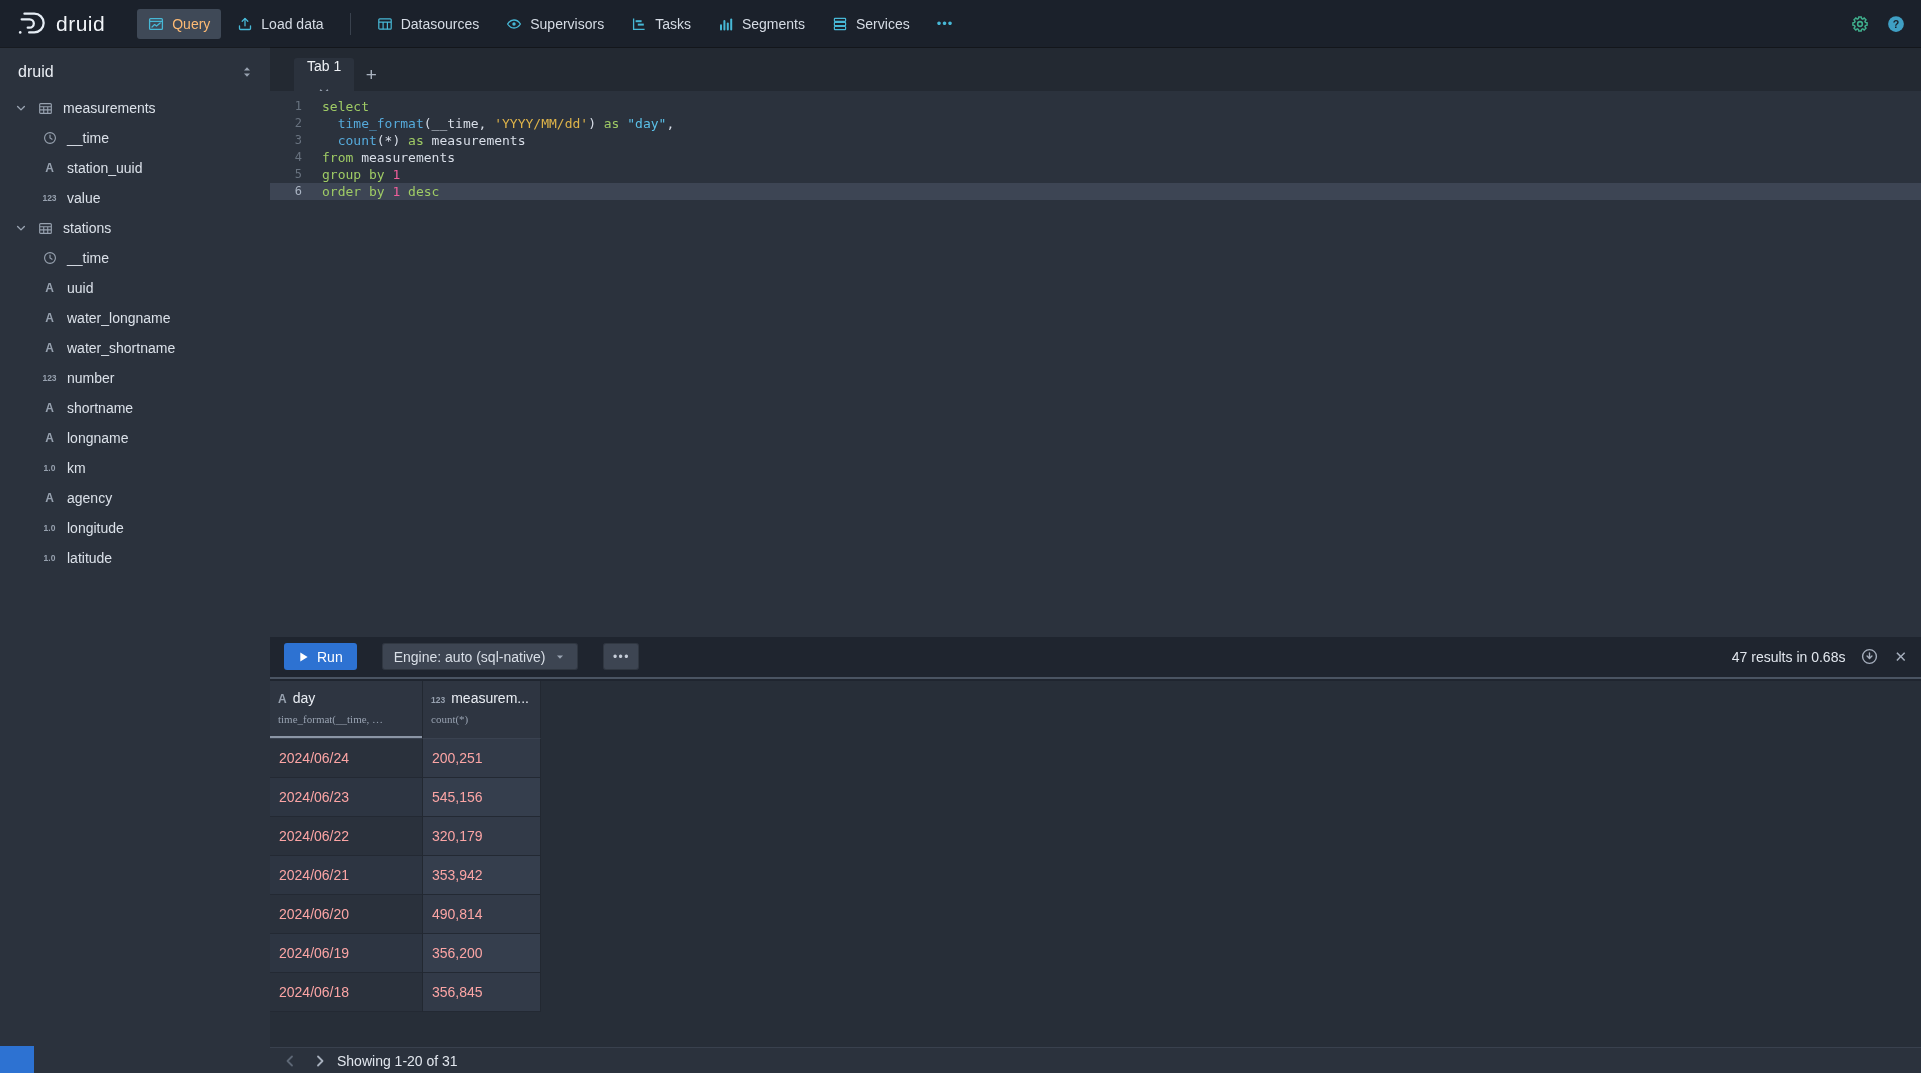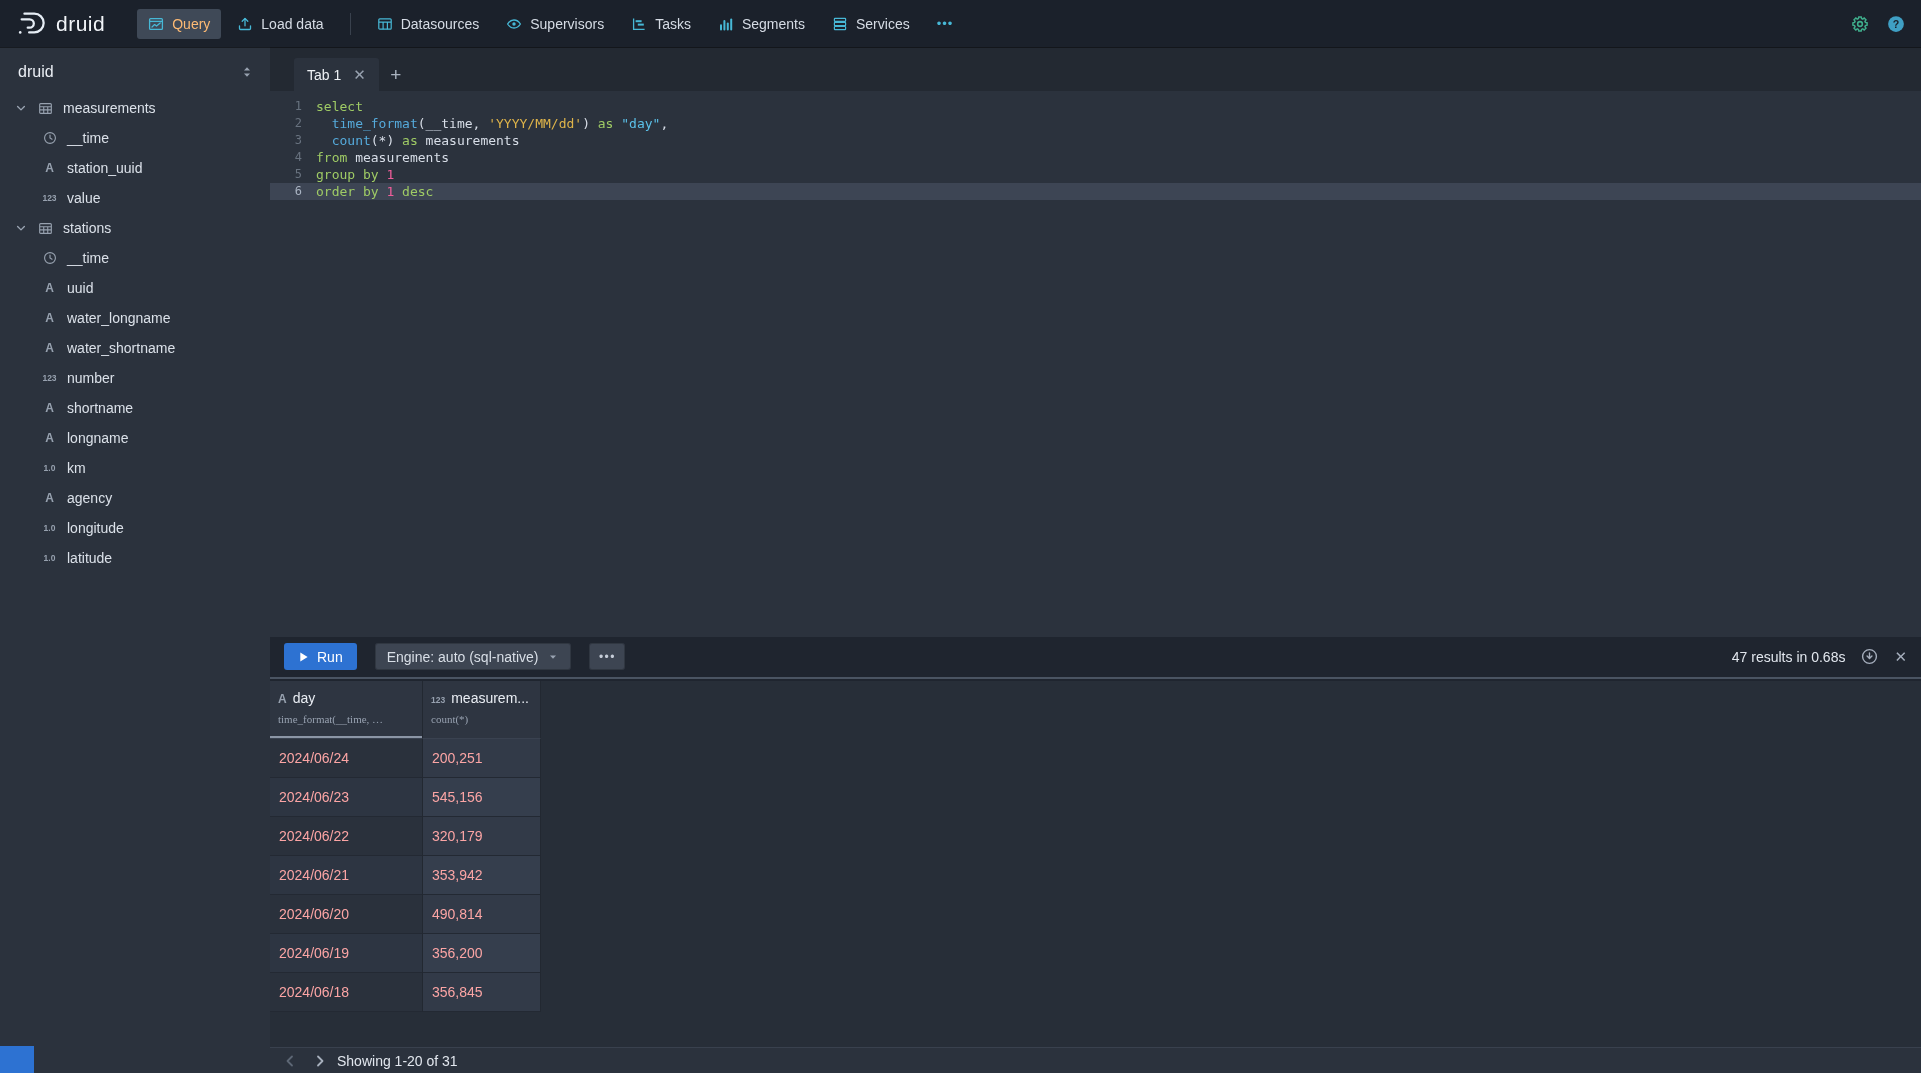--- a/index.html
+++ b/index.html
@@ -56,42 +56,42 @@
   .ticon.tiny { font-size:8.5px; letter-spacing:0; }
 
   
   .main { flex:1; display:flex; flex-direction:column; min-width:0; }
 
   
   .tabbar { height:44px; background:#232932; display:flex; align-items:flex-end; padding-left:8px; flex:none; }
   .tab {
     height:33px; display:flex; align-items:center; gap:12px; padding:0 13px;
     background:#2b323d; border-radius:3px 3px 0 0; font-size:14px; color:#eef1f5;
-    margin-left:16px; cursor:pointer;
+    margin-left:16px; cursor:pointer;flex-direction:column;
   }
   .tab-close { color:#98a2b0; font-size:15px; line-height:1; cursor:pointer; }
   .tab-add { width:34px; height:33px; display:grid; place-items:center; color:#aab3c0; font-size:19px; cursor:pointer; }
 
   
   .editor { flex:1; background:#2b323d; overflow:hidden; padding-top:7px;
     font-family:"DejaVu Sans Mono", monospace; font-size:13px; cursor:text; }
   .code-line { display:flex; height:17px; line-height:17px; }
   .code-line.active { background:#3d4554; }
   .ln { width:46px; flex:none; text-align:right; padding-right:14px; color:#68727f; font-size:12px; }
   .code-line.active .ln { color:#a9b3c2; }
-  .ltext { white-space:pre; }
+  .ltext { white-space:pre; margin-left:6px; }
   .tk-k { color:#9fcb65; }
   .tk-f { color:#55aadb; }
   .tk-s { color:#dfb44a; }
   .tk-n { color:#ef5e9b; }
   .tk-p { color:#d8dee8; }
   .tk-q { color:#5bc0e8; }
 
   
-  .runbar { height:39px; flex:none; background:#1f252f; display:flex; align-items:center; gap:18px; padding:0 14px; }
+  .runbar { height:39px; flex:none; background:#1f252f; display:flex; align-items:center; gap:25px; padding:0 14px; }
   .run-btn {
     background:#2d72d2; border:none; border-radius:3px; height:27px;
     display:flex; align-items:center; gap:8px; padding:0 14px;
     color:#fff; font-size:14px; font-family:inherit; cursor:pointer;
   }
   .engine-btn {
     background:#3d4552; border:none; border-radius:3px; height:27px;
     display:flex; align-items:center; gap:9px; padding:0 12px;
     color:#d9dfe7; font-size:14px; font-family:inherit; cursor:pointer;
     box-shadow:inset 0 0 0 1px rgba(0,0,0,.2);

